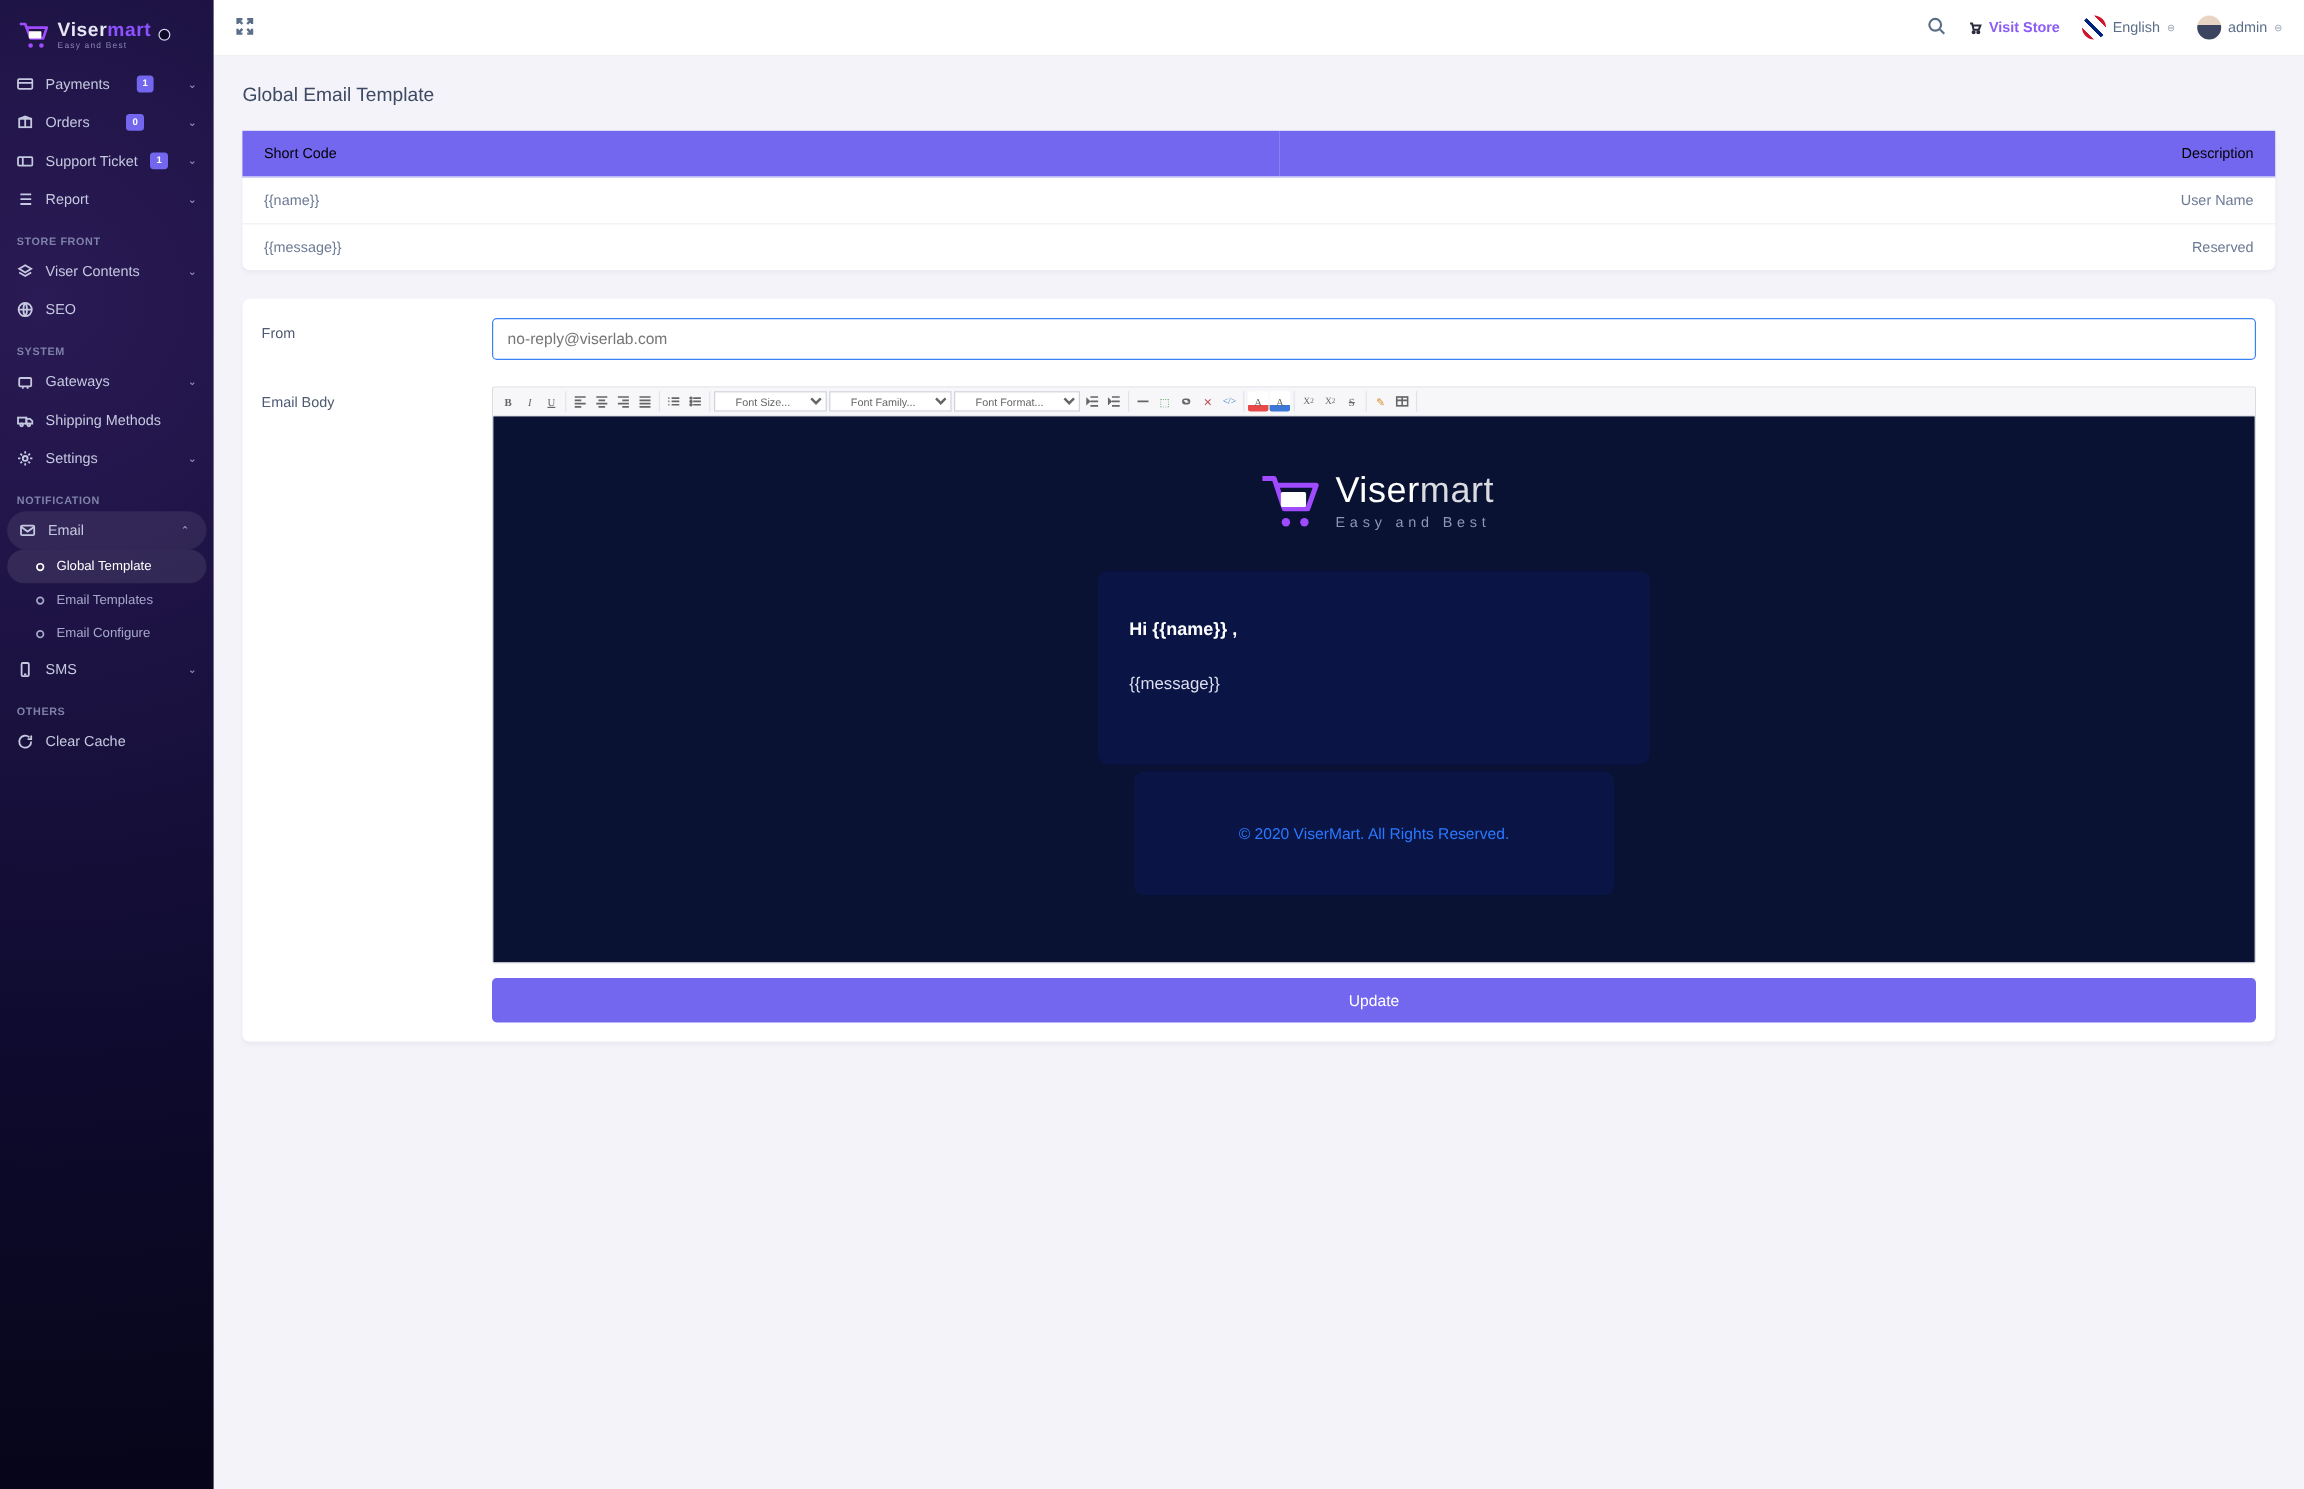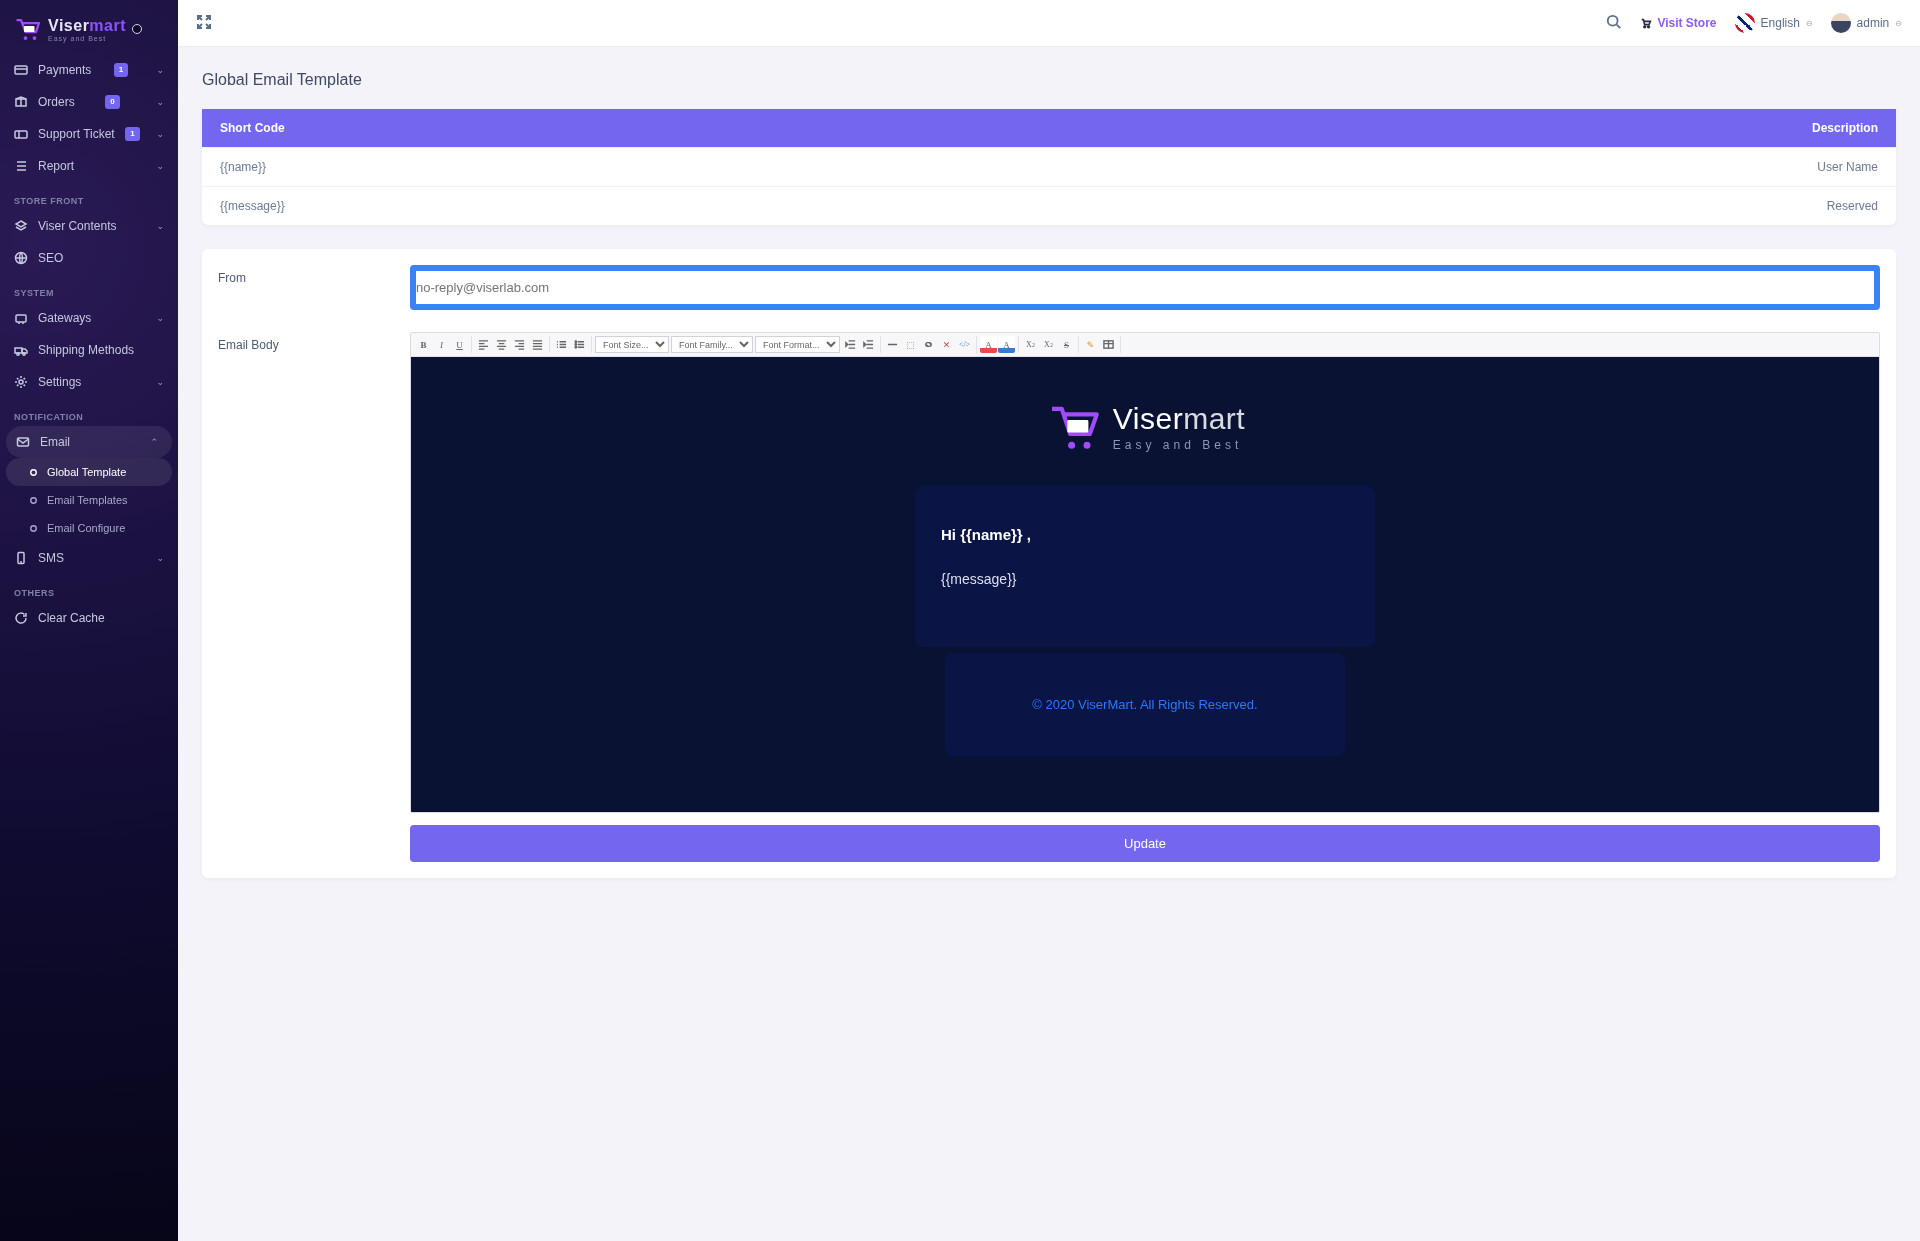--- a/index.html
+++ b/index.html
@@ -43,37 +43,37 @@
 .lang .dd{font-size:8px;color:#9aa2b4;}
 .avatar{width:20px;height:20px;border-radius:50%;background:linear-gradient(#e8d5c4 40%,#3b4560 40%);}
 .adm{display:flex;align-items:center;gap:6px;font-size:12px;cursor:pointer;}
 .adm .dd{font-size:8px;color:#9aa2b4;}
 
 
 .content{padding:24px;}
 .page-title{font-size:16px;color:#3e4a63;font-weight:500;margin-bottom:20px;}
 .card{background:#fff;border-radius:6px;box-shadow:0 2px 4px rgba(30,30,60,.04);margin-bottom:24px;}
 .tbl{width:100%;border-collapse:collapse;}
-.tbl thead th{background:#7367f0;color:#ffffff;text-align:left;font-weight:700;font-size:12px;padding:12px 18px;}
+.tbl thead th{background:#7367f0;color:#000000;text-align:left;font-weight:400;font-size:12px;padding:12px 18px;}
 .tbl thead th:last-child{text-align:right;}
 .tbl tbody td{padding:12px 18px;font-size:12px;color:#6c7a94;border-top:1px solid #f0f1f6;}
 .tbl tbody td:last-child{text-align:right;}
 .card.form{padding:16px;}
 .frow{display:flex;margin-bottom:22px;}
 .flabel{width:192px;font-size:12px;color:#4e5a73;font-weight:500;padding-top:6px;}
 .fcontrol{flex:1;}
-.finput{width:100%;padding:9px 0;border:6px solid #3b82f6;border-radius:4px;font-size:13px;color:#ef4444;outline:none;}
+.finput{width:100%;padding:9px 12px;border:1px solid #3b82f6;border-radius:4px;font-size:13px;color:#ef4444;outline:none;}
 .editor{border:1px solid #d9dbe2;border-radius:2px;background:#fff;overflow:hidden;}
 .edtools{background:#f7f7f9;border-bottom:1px solid #e1e3e9;padding:3px 4px;display:flex;flex-wrap:wrap;align-items:center;gap:2px;font-size:9px;}
 .edbtn{width:17px;height:17px;display:inline-flex;align-items:center;justify-content:center;cursor:pointer;color:#666;font-family:Georgia,serif;border-radius:2px;}
 .edbtn.b{font-weight:700;}
 .edbtn.i{font-style:italic;}
 .edbtn.u{text-decoration:underline;}
 .edbtn.s{text-decoration:line-through;}
-.edsel{font-size:9px;border:1px solid #d0d2dc;background:#fff;padding:2px 3px;color:#666;height:17px;}
+.edsel{font-size:9px;border:1px solid #d0d2dc;background:#fff;padding:2px 13px;color:#666;height:17px;}
 .edtools .grp{display:inline-flex;gap:1px;border-right:1px solid #e1e3e9;padding-right:3px;margin-right:1px;}
 .edtools svg{width:11px;height:11px;stroke:#666;stroke-width:1.5;fill:none;}
 .edtools .edbtn.color1{background:linear-gradient(to bottom,#fff 70%,#e84a4a 70%);}
 .edtools .edbtn.color2{background:linear-gradient(to bottom,#fff 70%,#3b78d8 70%);}
 
 .preview{background:#091233;padding:42px 0 56px 0;}
 .pv-logo{text-align:center;margin-bottom:28px;}
 .pv-logo-row{display:inline-flex;align-items:center;gap:12px;}
 .pv-logo svg{width:56px;height:56px;}
 .pv-logo .txt{text-align:left;}

